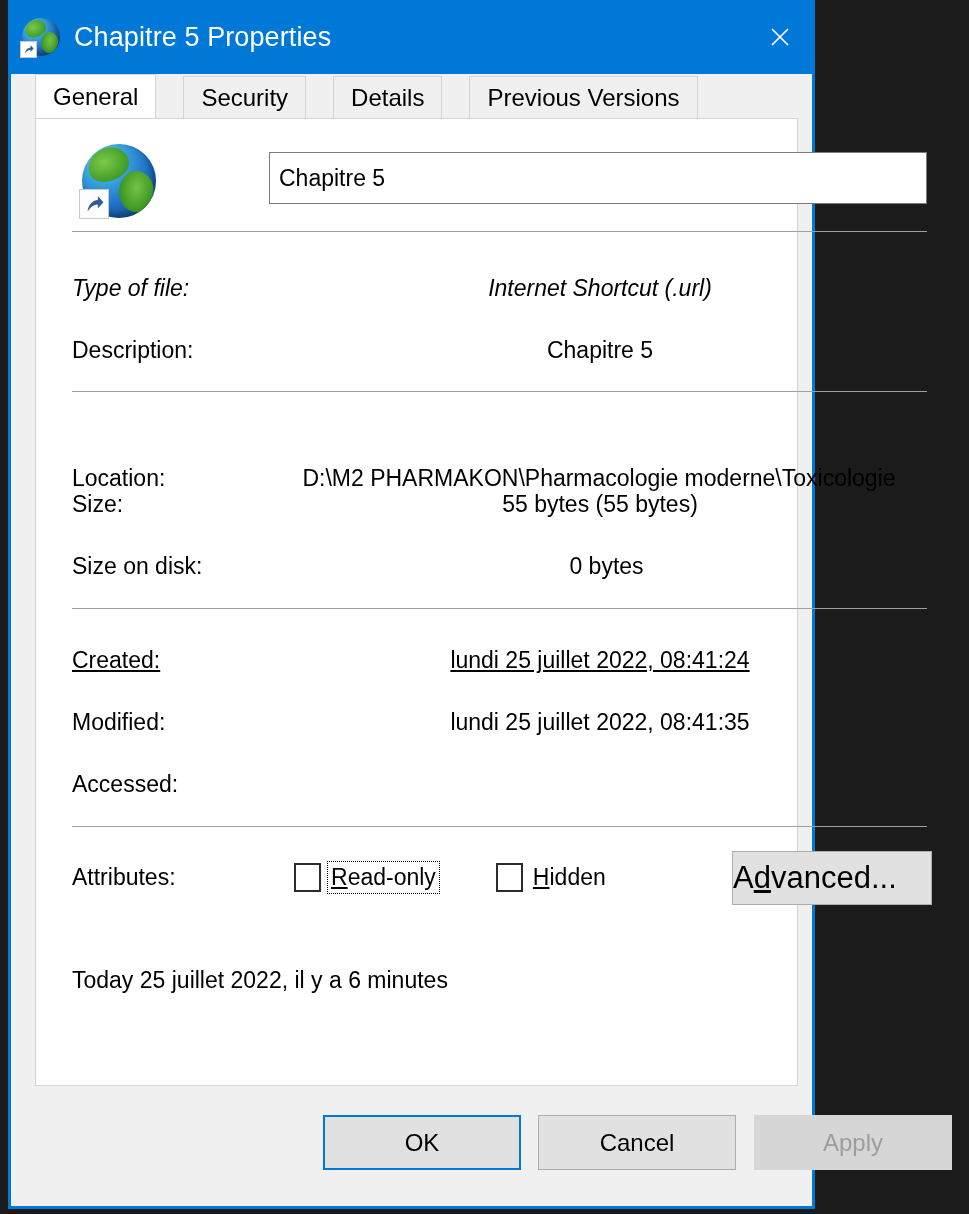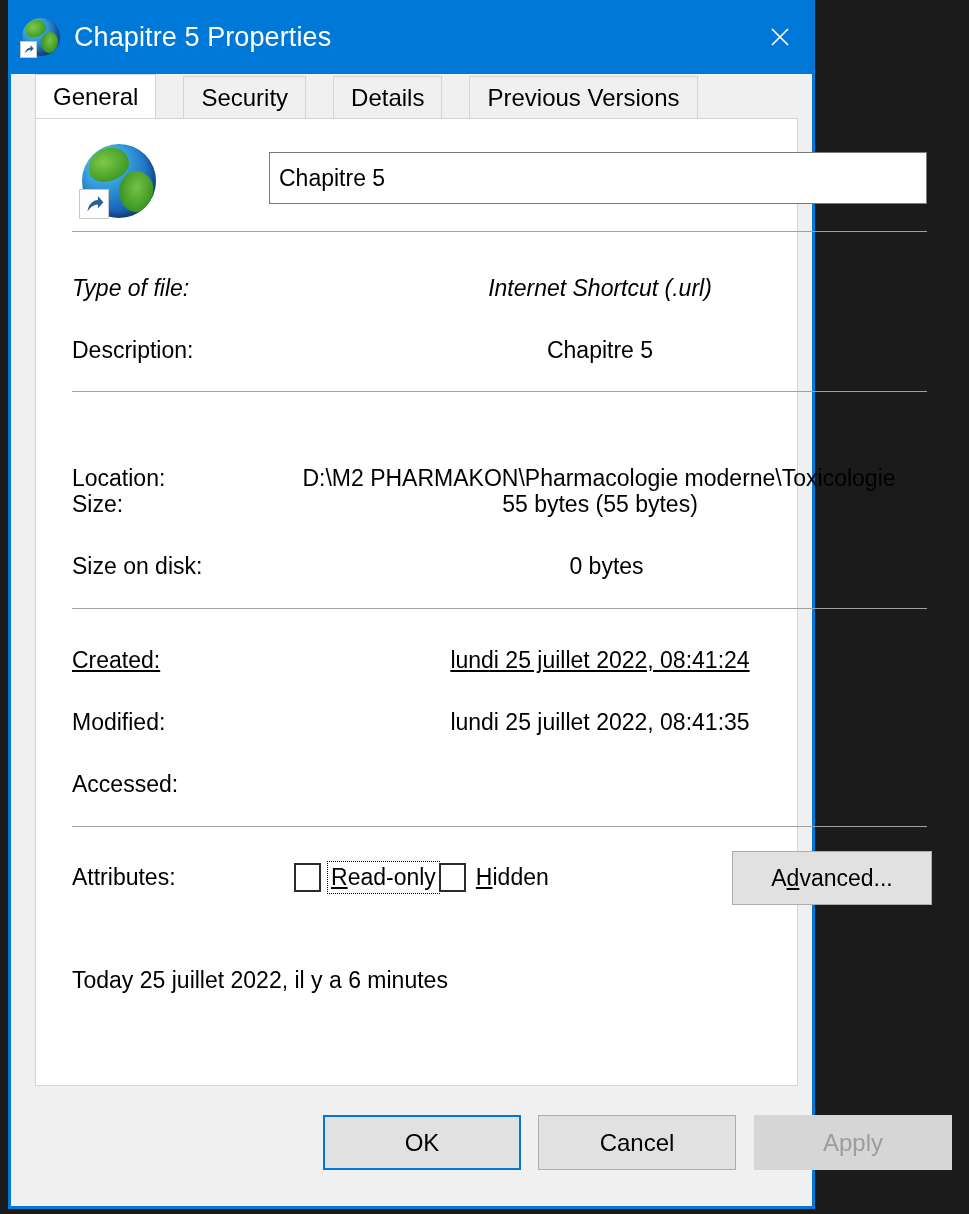--- a/index.html
+++ b/index.html
@@ -231,36 +231,36 @@
     padding: 2px 3px;
     font-size: 23px;
     color: #000;
   }
   .cb-text.focused {
     outline: 1px dotted #000;
     outline-offset: 0px;
   }
   .acc { text-decoration: underline; }
   #rd-group { margin-left: 26px; }
-  #hd-group { }
+  #hd-group { margin-left: 57px; }
   #advanced-button {
     position: absolute;
     right: 0px;
     top: 2px;
     width: 200px;
     height: 54px;
     background: #e1e1e1;
     border: 1px solid #adadad;
-    font-size: 23px;
+    font-size: 31px;
     color: #000;
     font-family: "Liberation Sans", sans-serif;
     cursor: default;
     display: flex;
     align-items: center;
-    justify-content: center;
+    justify-content: flex-start;
   }
 
   
   #footer {
     position: relative;
     height: 120px;
     background: #f0f0f0;
   }
   .dlg-btn {
     position: absolute;

